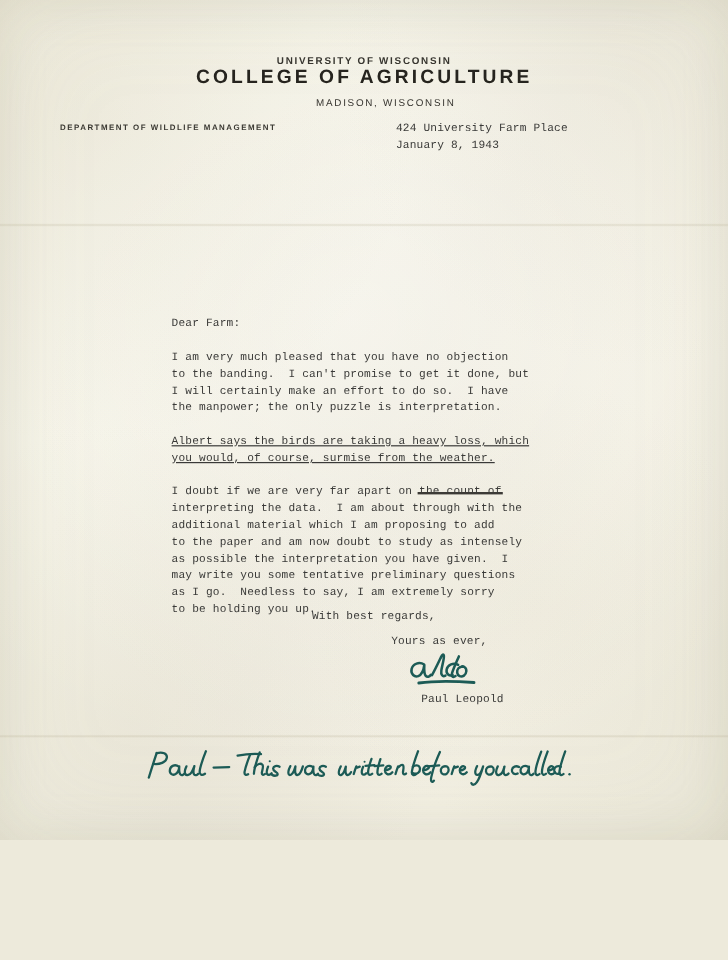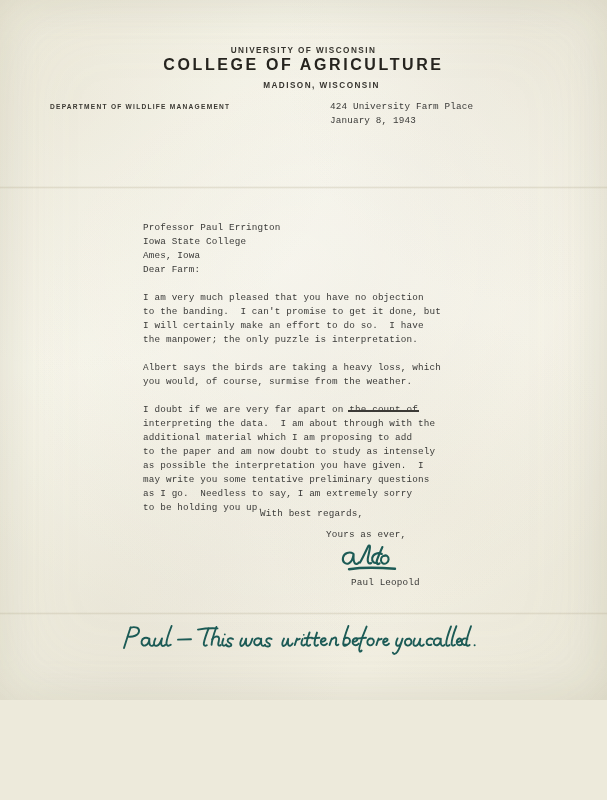--- a/index.html
+++ b/index.html
@@ -77,21 +77,21 @@
     font-size: 16px;
     font-weight: bold;
     letter-spacing: 2.6px;
     text-transform: uppercase;
     color: #26241f;
     margin-top: 1px;
   }
   .lh-city {
     font-family: "Liberation Sans", sans-serif;
     font-size: 8.2px;
-    font-weight: bold;
+    font-weight: normal;
     letter-spacing: 1.45px;
     text-transform: uppercase;
     color: #36342f;
     margin-top: 7px;
     margin-left: 36px;
   }
   .lh-department {
     position: absolute;
     left: 50px;
     top: 103px;
@@ -122,21 +122,21 @@
     position: absolute;
     left: 143px;
     top: 221px;
   }
   .salutation {
     position: absolute;
     left: 143px;
     top: 263px;
   }
   .para-1 { position: absolute; left: 143px; top: 291px; }
-  .para-2 { position: absolute; left: 143px; top: 361px; }
+  .para-2 { position: absolute; left: 143px; top: 361px; text-decoration: underline; }
   .para-3 { position: absolute; left: 143px; top: 403px; }
 
   .struck {
     position: relative;
     display: inline-block;
   }
   .struck::after {
     content: "";
     position: absolute;
     left: -1px;
@@ -194,23 +194,20 @@
     <div class="lh-university">University of Wisconsin</div>
     <div class="lh-college">College of Agriculture</div>
     <div class="lh-city">Madison, Wisconsin</div>
   </div>
 
   <div class="lh-department">Department of Wildlife Management</div>
 
   <div class="typed return-address"><span>424 University Farm Place</span>
 <span>January 8, 1943</span></div>
 
-  <div class="typed recipient"><span>Professor Paul Errington</span>
-<span>Iowa State College</span>
-<span>Ames, Iowa</span></div>
 
   <div class="typed salutation">Dear Farm:</div>
 
   <div class="typed para-1"><span>I am very much pleased that you have no objection</span>
 <span>to the banding.  I can't promise to get it done, but</span>
 <span>I will certainly make an effort to do so.  I have</span>
 <span>the manpower; the only puzzle is interpretation.</span></div>
 
   <div class="typed para-2"><span>Albert says the birds are taking a heavy loss, which</span>
 <span>you would, of course, surmise from the weather.</span></div>

